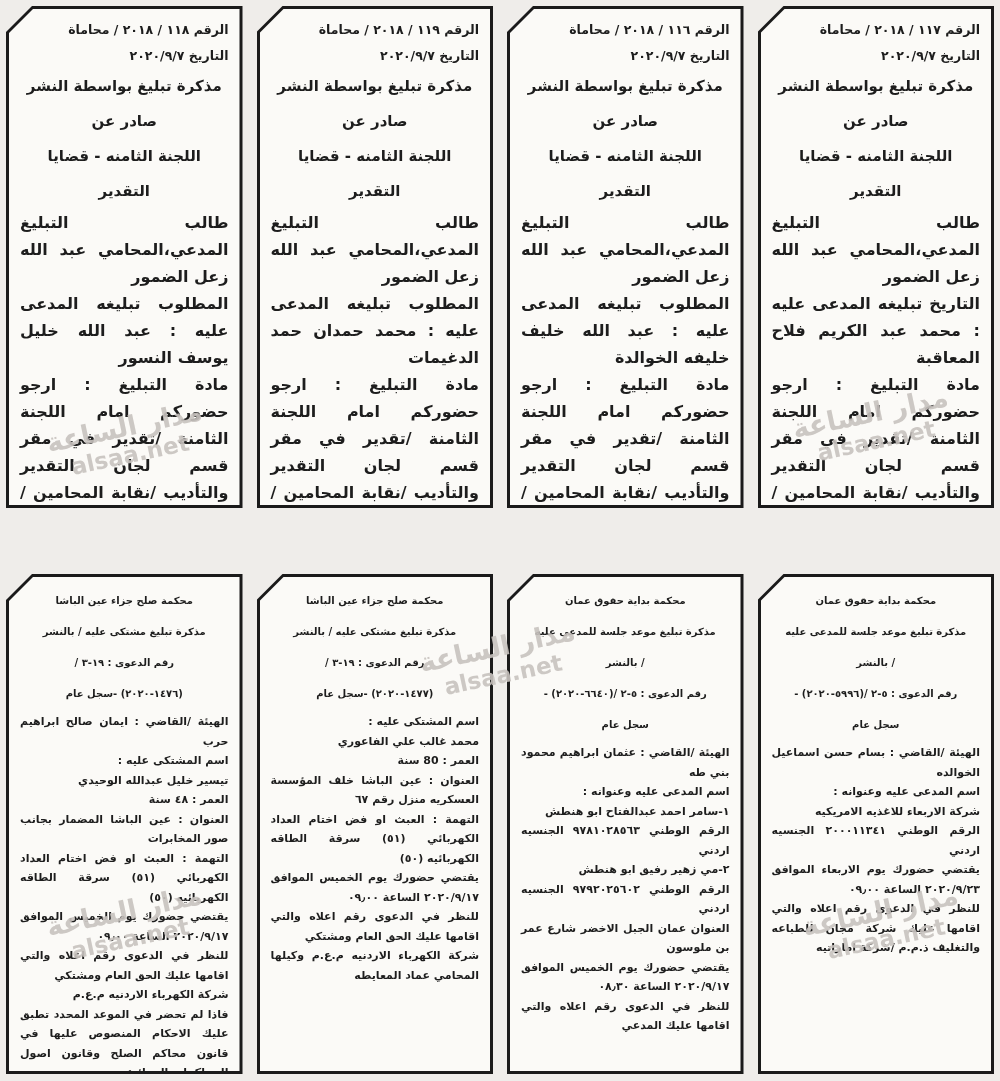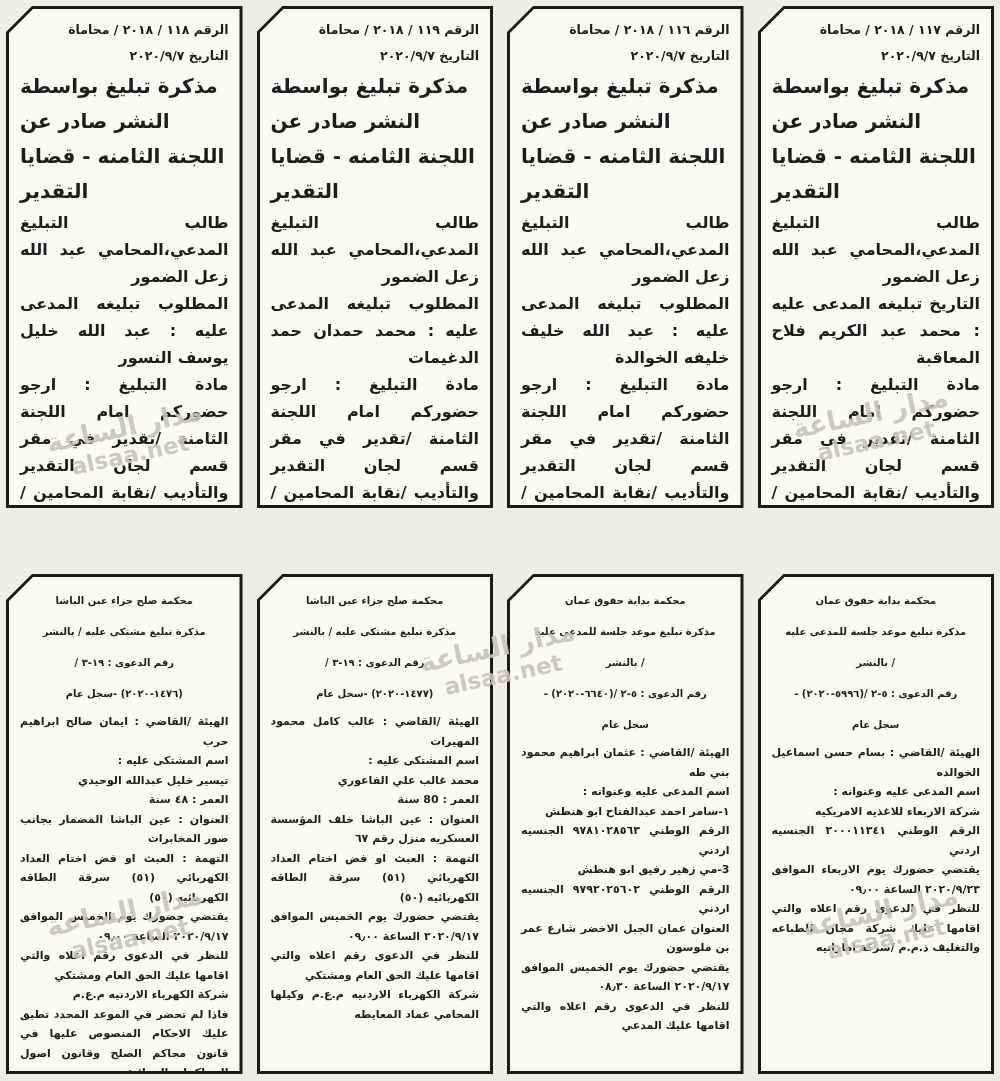--- a/index.html
+++ b/index.html
@@ -29,21 +29,21 @@
   }
   .box-inner{
     position:absolute;inset:3px;
     background:#fbfaf7;
     clip-path:polygon(24px 0, 100% 0, 100% 100%, 0 100%, 0 24px);
     padding:8px 11px 6px 11px;
     box-sizing:border-box;
     overflow:hidden;
   }
   .meta-line{font-size:12.5px;line-height:26px;text-align:right;letter-spacing:0;white-space:nowrap;}
-  .box--committee .title-line{font-size:20px;line-height:35px;text-align:left;}
+  .box--committee .title-line{font-size:15px;line-height:35px;text-align:center;}
   .box--committee .body-par{font-size:16px;line-height:27px;text-align:justify;margin:0;}
   .box--court .title-line{font-size:10px;line-height:31px;text-align:center;}
   .box--court .body-par{font-size:11px;line-height:19.5px;text-align:justify;margin:0;}
   .box--court .titles{margin-bottom:3px;}
   p{margin:0;}
   
   .wm{
     position:absolute;
     width:190px;
     text-align:center;
@@ -225,21 +225,21 @@
           <div class="body">
 
               <p class="body-par">الهيئة /القاضي : عثمان ابراهيم محمود بني طه</p>
 
               <p class="body-par">اسم المدعى عليه وعنوانه :</p>
 
               <p class="body-par">١-سامر احمد عبدالفتاح ابو هنطش</p>
 
               <p class="body-par">الرقم الوطني ٩٧٨١٠٢٨٥٦٣ الجنسيه اردني</p>
 
-              <p class="body-par">3-مي زهير رفيق ابو هنطش</p>
+              <p class="body-par">٢-مي زهير رفيق ابو هنطش</p>
 
               <p class="body-par">الرقم الوطني ٩٧٩٢٠٢٥٦٠٢ الجنسيه اردني</p>
 
               <p class="body-par">العنوان عمان الجبل الاخضر شارع عمر بن ملوسون</p>
 
               <p class="body-par">يقتضي حضورك يوم الخميس الموافق ٢٠٢٠/٩/١٧ الساعة ٠٨٫٣٠</p>
 
               <p class="body-par">للنظر في الدعوى رقم اعلاه والتي اقامها عليك المدعي</p>
 
             </div>
@@ -253,21 +253,20 @@
               <div class="title-line">محكمة صلح جزاء عين الباشا</div>
 
               <div class="title-line">مذكرة تبليغ مشتكى عليه / بالنشر</div>
 
               <div class="title-line">رقم الدعوى : ١٩-٣ /</div>
 
               <div class="title-line">(١٤٧٧-٢٠٢٠) -سجل عام</div>
             </div>
           <div class="body">
 
-              <p class="body-par">الهيئة /القاضي : غالب كامل محمود المهيرات</p>
 
               <p class="body-par">اسم المشتكى عليه :</p>
 
               <p class="body-par">محمد غالب علي الفاعوري</p>
 
               <p class="body-par">العمر : 80 سنة</p>
 
               <p class="body-par">العنوان : عين الباشا خلف المؤسسة العسكريه منزل رقم ٦٧</p>
 
               <p class="body-par">التهمة : العبث او فض اختام العداد الكهربائي (٥١) سرقة الطاقه الكهربائيه (٥٠)</p>

